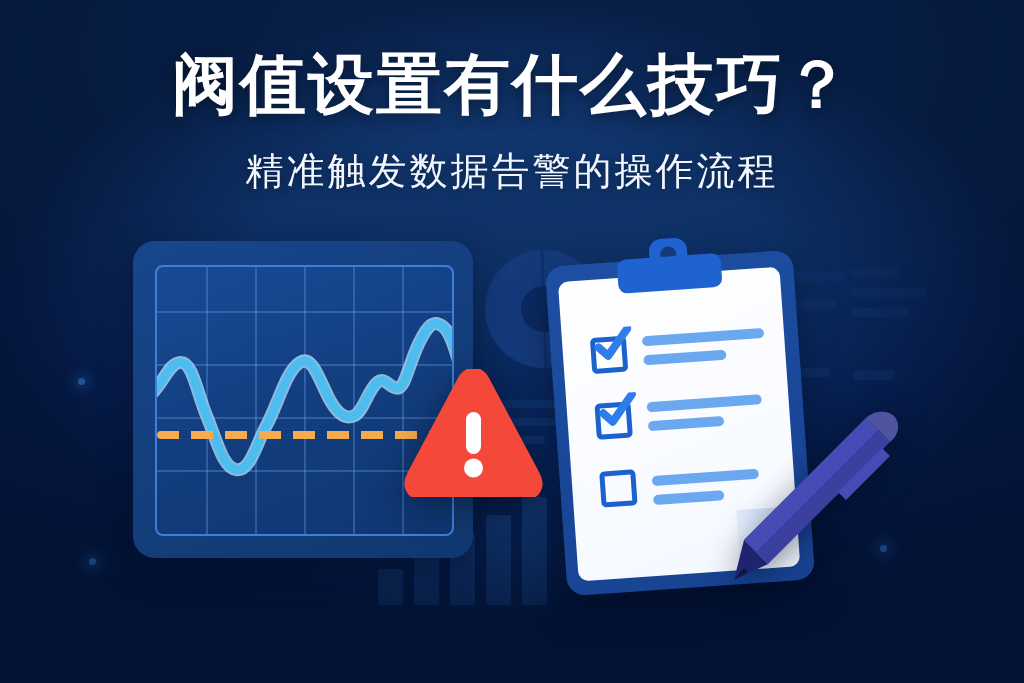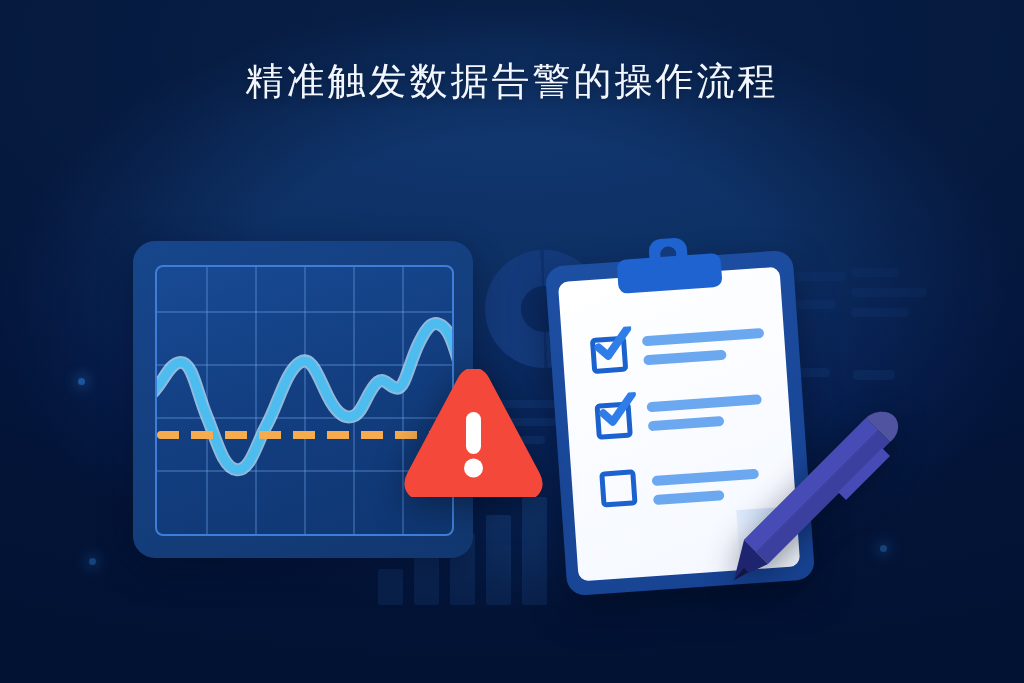--- a/index.html
+++ b/index.html
@@ -63,21 +63,21 @@
   }
   .title{
     color:#ffffff;
     font-size:66px;
     font-weight:bold;
     letter-spacing:2px;
     line-height:1.12;
     text-shadow:0 3px 14px rgba(0,0,0,.42);
   }
   .subtitle{
-    margin-top:8px;
+    margin-top:24px;
     color:#f2f6ff;
     font-size:38px;
     font-weight:normal;
     letter-spacing:3px;
     text-shadow:0 2px 10px rgba(0,0,0,.38);
   }
 
   
   .chart-panel{
     position:absolute; left:133px; top:241px;
@@ -208,20 +208,21 @@
     <div class="bg-line" style="left:792px;top:272px;width:54px;height:9px;"></div>
     <div class="bg-line" style="left:792px;top:300px;width:44px;height:9px;"></div>
     <div class="bg-line" style="left:792px;top:368px;width:38px;height:9px;"></div>
 
     <div class="dot" style="left:78px;top:378px;"></div>
     <div class="dot" style="left:89px;top:558px;"></div>
     <div class="dot" style="left:880px;top:545px;"></div>
   </div>
 
   <div class="headings">
+    <div class="title">阀值设置有什么技巧？</div>
     <div class="subtitle">精准触发数据告警的操作流程</div>
   </div>
 
   <div class="chart-panel">
     <div class="chart-inner">
 
       <div class="grid-v" style="left:49px;"></div>
       <div class="grid-v" style="left:98px;"></div>
       <div class="grid-v" style="left:147px;"></div>
       <div class="grid-v" style="left:196px;"></div>

